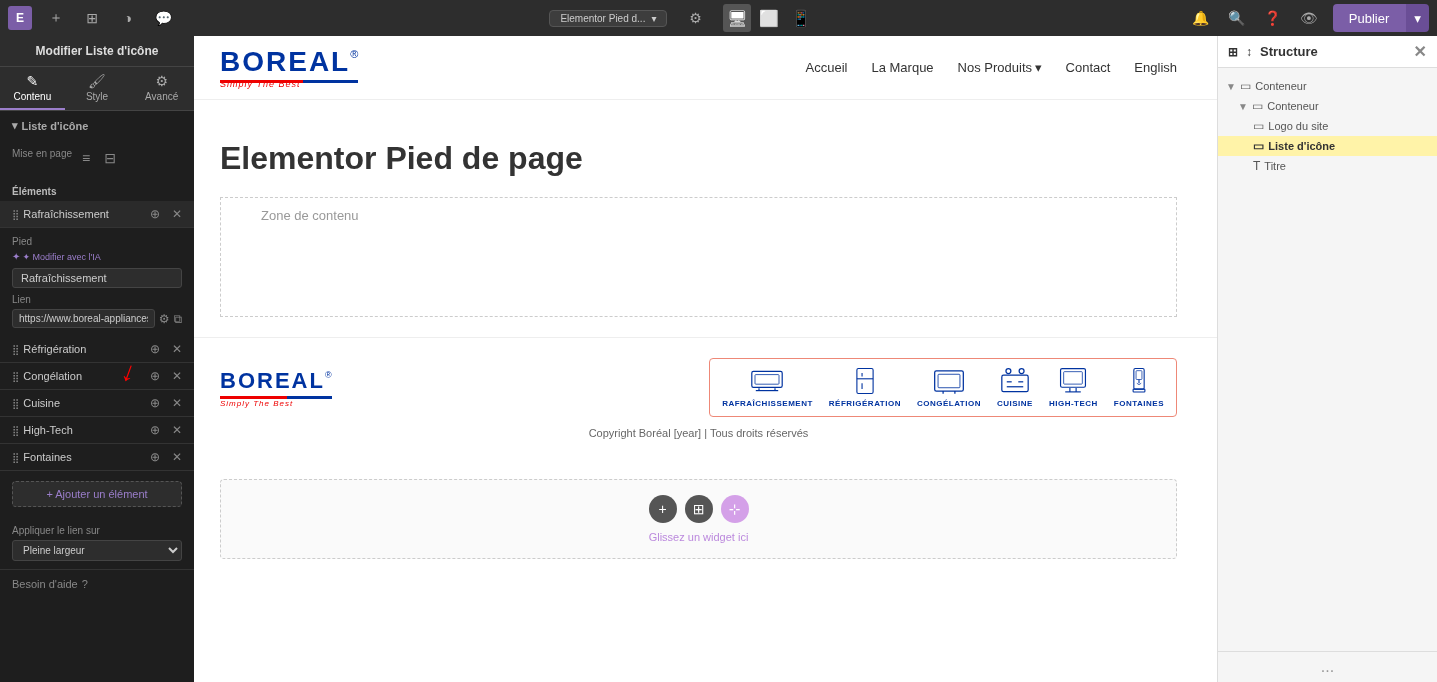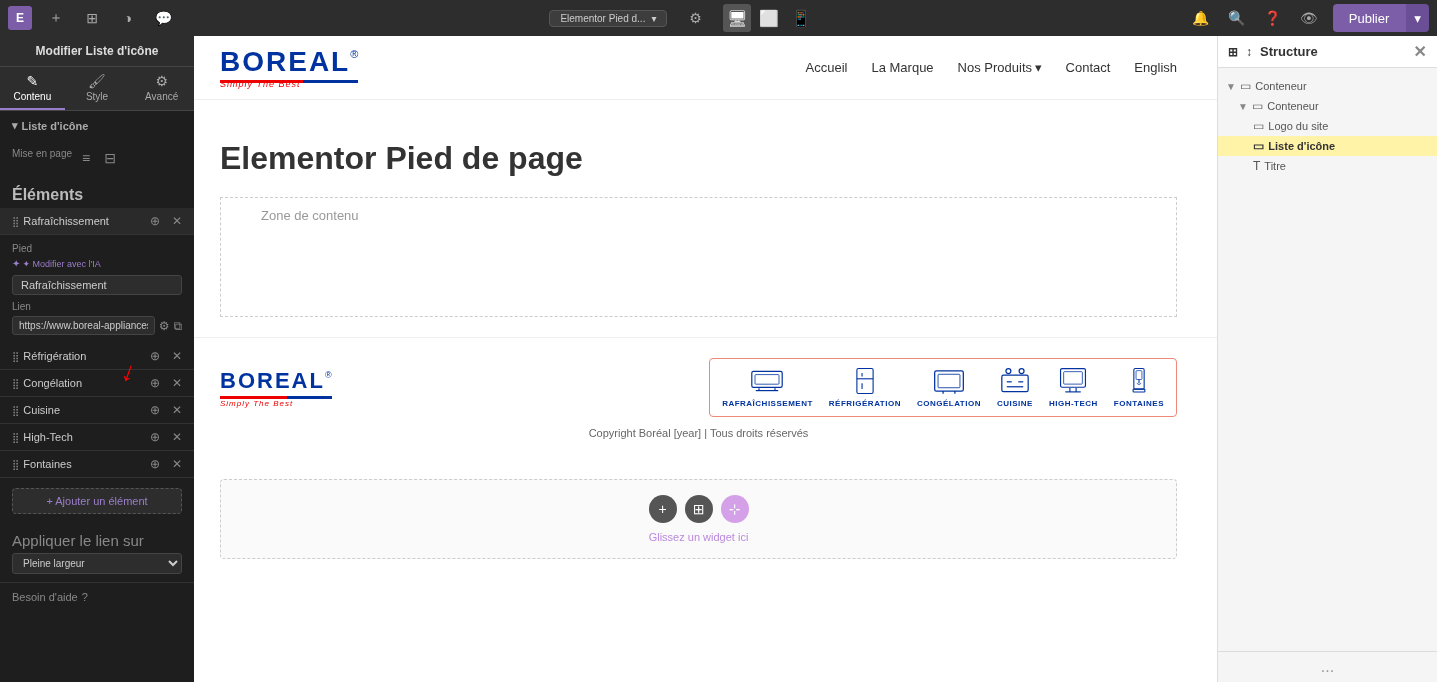--- a/index.html
+++ b/index.html
@@ -32,42 +32,42 @@
     .panel-tabs { display: flex; background: #2d2d2d; border-bottom: 1px solid #444; }
     .panel-tab { flex: 1; text-align: center; padding: 6px 4px; font-size: 10px; cursor: pointer; color: #aaa; display: flex; flex-direction: column; align-items: center; gap: 2px; }
     .panel-tab.active { border-bottom: 2px solid #9b7ecb; color: #fff; }
     .panel-tab-icon { font-size: 14px; }
 
     .section-title { padding: 8px 12px; font-size: 11px; color: #aaa; font-weight: bold; display: flex; align-items: center; justify-content: space-between; }
     .section-title-left { display: flex; align-items: center; gap: 4px; }
     .section-icons { display: flex; gap: 4px; }
     .section-icon-btn { background: none; border: none; color: #888; cursor: pointer; font-size: 14px; width: 20px; height: 20px; display: flex; align-items: center; justify-content: center; }
 
-    .sub-section { padding: 4px 12px; font-size: 16px; color: #bbb; font-weight: bold; }
+    .sub-section { padding: 4px 12px; font-size: 10px; color: #bbb; font-weight: bold; }
 
     .element-row { display: flex; align-items: center; justify-content: space-between; padding: 4px 8px 4px 12px; border-bottom: 1px solid #333; }
     .element-name { font-size: 11px; color: #ccc; display: flex; align-items: center; gap: 4px; }
     .element-actions { display: flex; gap: 4px; }
     .elem-btn { background: none; border: none; color: #888; cursor: pointer; font-size: 12px; width: 18px; height: 18px; display: flex; align-items: center; justify-content: center; }
 
     .field-section { padding: 8px 12px; }
     .field-label { font-size: 10px; color: #888; margin-bottom: 4px; }
     .field-row { display: flex; align-items: flex-start; gap: 4px; margin-bottom: 6px; }
     .ai-btn { background: none; border: none; color: #9b7ecb; font-size: 10px; cursor: pointer; display: flex; align-items: center; gap: 2px; }
     .text-display { background: #2d2d2d; border: 1px solid #444; border-radius: 3px; padding: 3px 8px; font-size: 11px; color: #ccc; width: 100%; }
     .icon-preview { background: #2d2d2d; border: 1px solid #444; border-radius: 3px; padding: 4px; display: flex; align-items: center; justify-content: center; height: 60px; }
     .icon-preview svg { width: 40px; height: 30px; }
     .link-row { display: flex; align-items: center; gap: 4px; }
     .link-input { background: #2d2d2d; border: 1px solid #444; border-radius: 3px; padding: 3px 6px; font-size: 10px; color: #ccc; flex: 1; min-width: 0; }
     .link-btn { background: none; border: none; color: #888; cursor: pointer; font-size: 12px; }
 
     .add-element-btn { margin: 10px 12px; background: #2d2d2d; border: 1px dashed #555; border-radius: 4px; color: #9b7ecb; font-size: 11px; padding: 6px; width: calc(100% - 24px); cursor: pointer; display: flex; align-items: center; justify-content: center; gap: 4px; }
 
     .apply-section { padding: 8px 12px; }
-    .apply-label { font-size: 15px; color: #888; margin-bottom: 4px; }
+    .apply-label { font-size: 10px; color: #888; margin-bottom: 4px; }
     .apply-select-row { display: flex; align-items: center; }
     .apply-select { background: #2d2d2d; border: 1px solid #444; border-radius: 3px; color: #ccc; font-size: 10px; padding: 3px 6px; flex: 1; }
 
     .help-section { padding: 8px 12px; font-size: 11px; color: #888; display: flex; align-items: center; gap: 4px; border-top: 1px solid #333; cursor: pointer; }
 
     
     .red-arrow { position: absolute; left: 122px; top: 320px; color: red; font-size: 28px; z-index: 950; pointer-events: none; transform: rotate(20deg); }
 
     
     .main-content {

